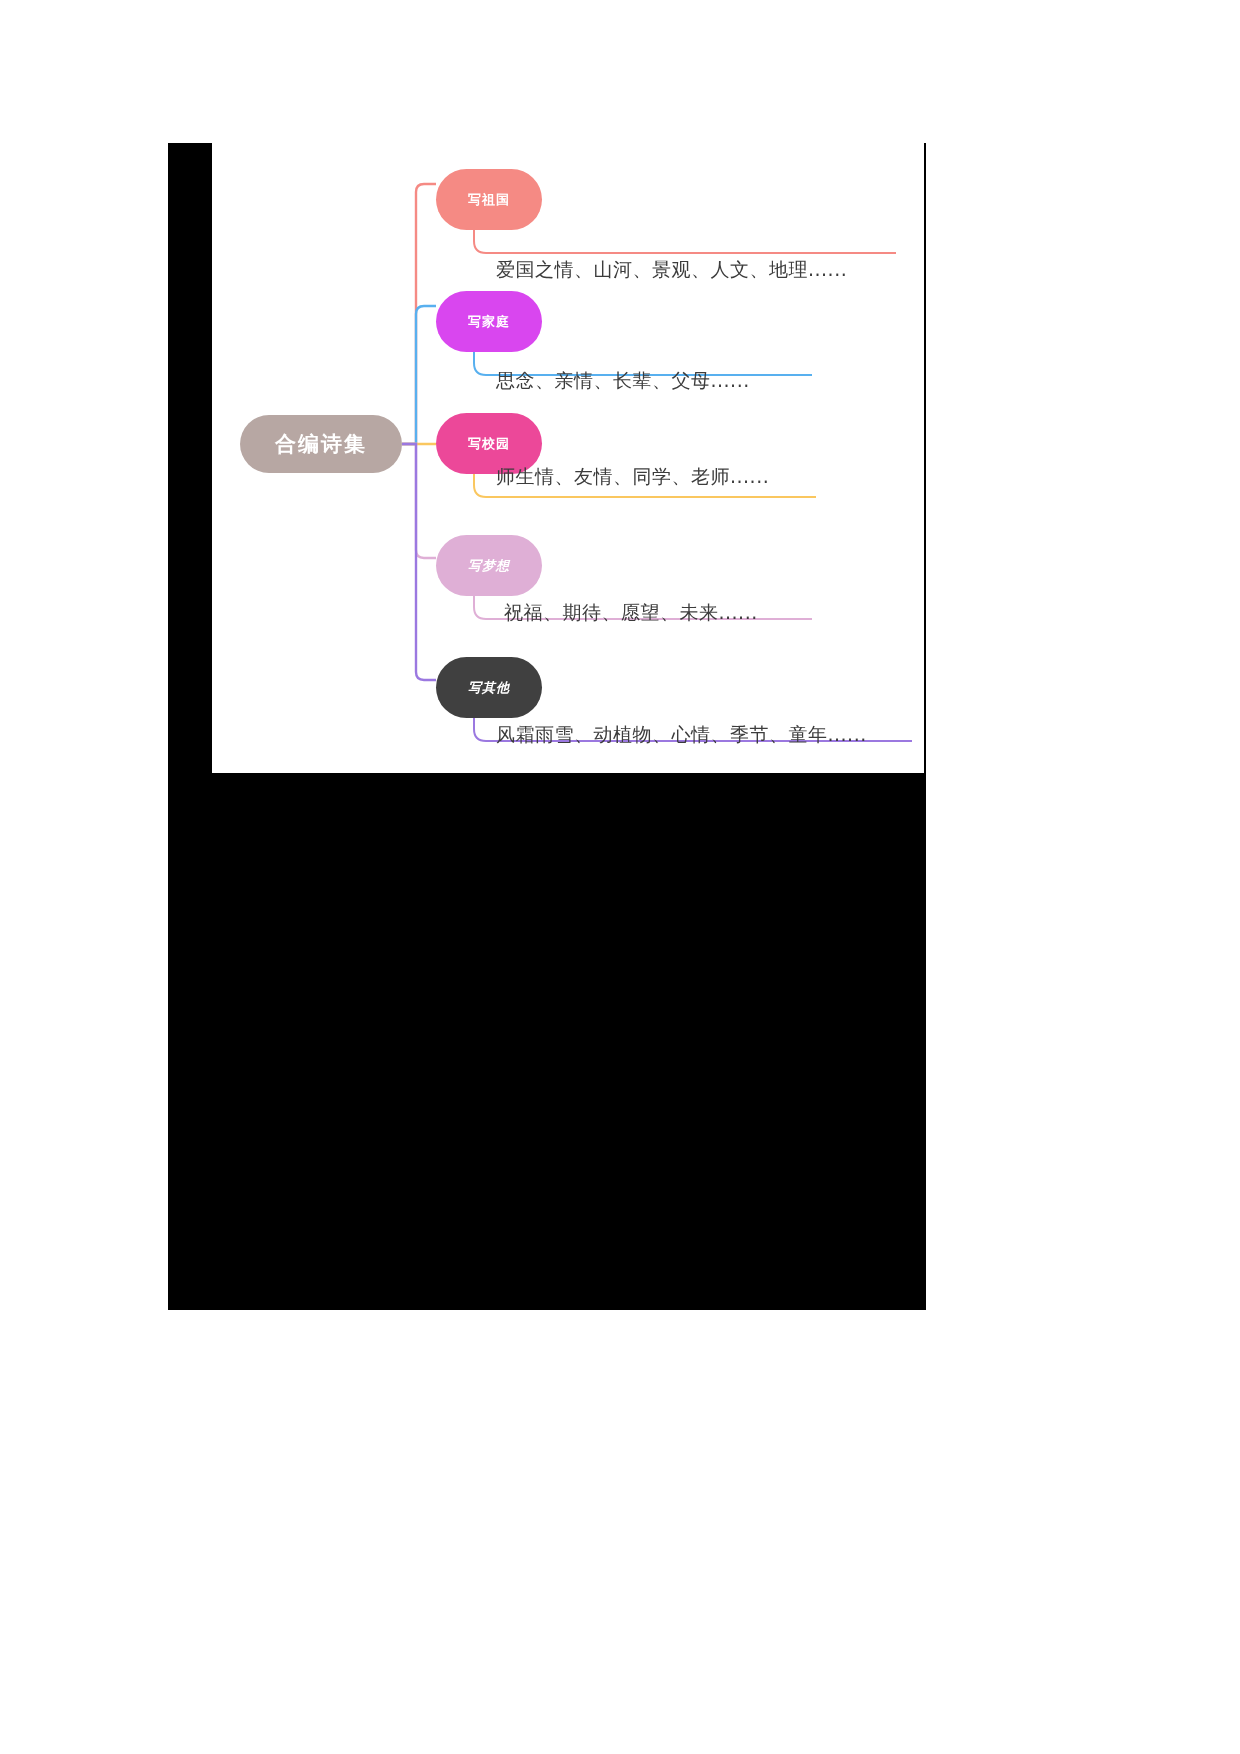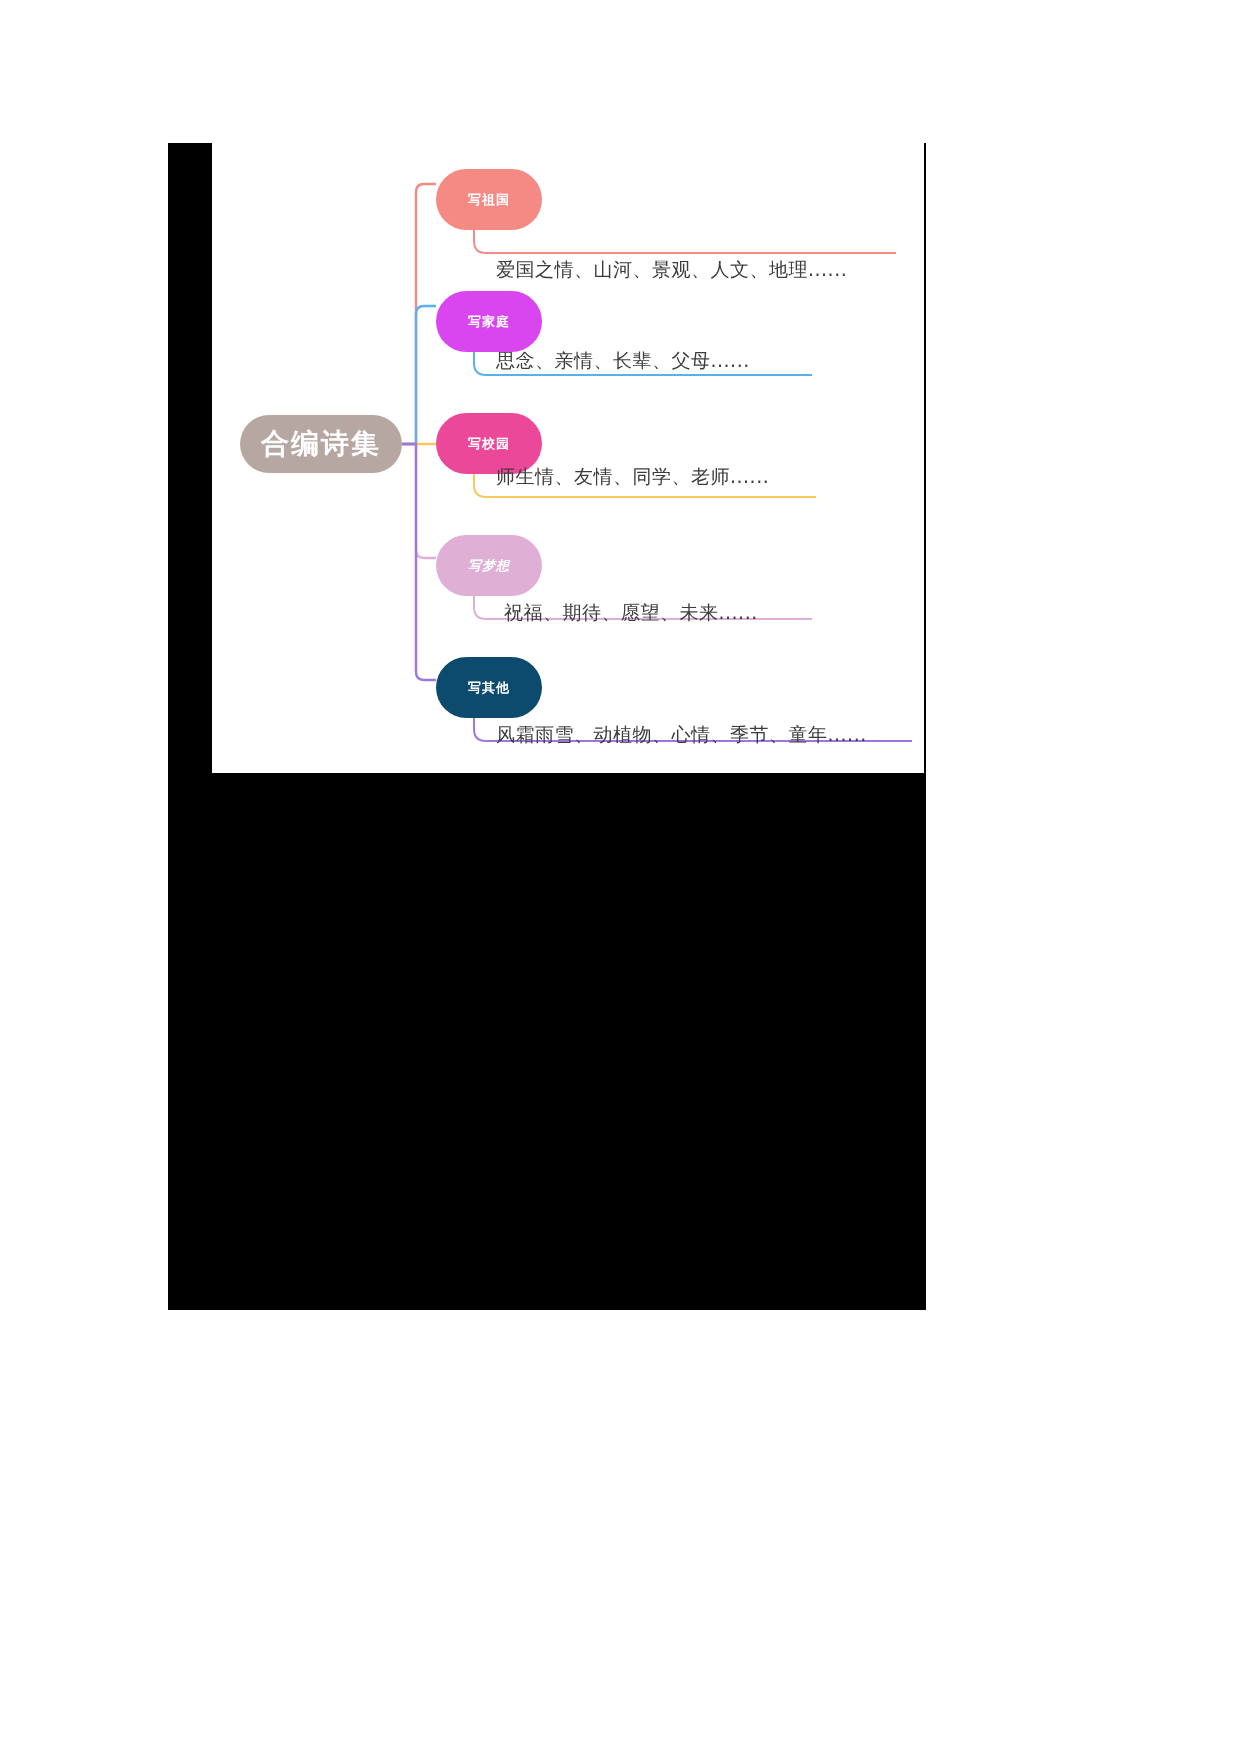--- a/index.html
+++ b/index.html
@@ -52,48 +52,48 @@
     letter-spacing: 1px;
     box-sizing: border-box;
     white-space: nowrap;
   }
   .root-node {
     left: 28px;
     top: 272px;
     width: 162px;
     height: 58px;
     background: #b7a7a3;
-    font-size: 28px;
+    font-size: 21px;
     letter-spacing: 2px;
   }
   .branch-node {
     width: 106px;
     height: 61px;
     font-size: 13px;
     left: 224px;
   }
   .bn-0 { top: 26px;  background: #f58a84; }
   .bn-1 { top: 148px; background: #d946ef; }
   .bn-2 { top: 270px; background: #fac košík; }
   .bn-2 { top: 270px; background: #ec4899; }
   .bn-3 { top: 392px; background: #dfafd6; font-style: italic; }
-  .bn-4 { top: 514px; background: #0c4a6e; }
+  .bn-4 { top: 514px; background: #404040; font-style: italic; }
 
   
   .leaf-text {
     position: absolute;
     left: 284px;
     font-size: 19px;
     color: #3c3c3c;
     letter-spacing: 0.5px;
     white-space: nowrap;
     line-height: 1;
   }
   .lt-0 { top: 94px; margin-top: 23px;  }
-  .lt-1 { top: 208px; }
+  .lt-1 { top: 228px; }
   .lt-2 { top: 324px; }
   .lt-3 { top: 460px; margin-left: 8px; }
   .lt-4 { top: 582px; }
 </style>
 </head>
 <body>
 
 <div class="page">
 
   <div class="black-sheet"></div>

